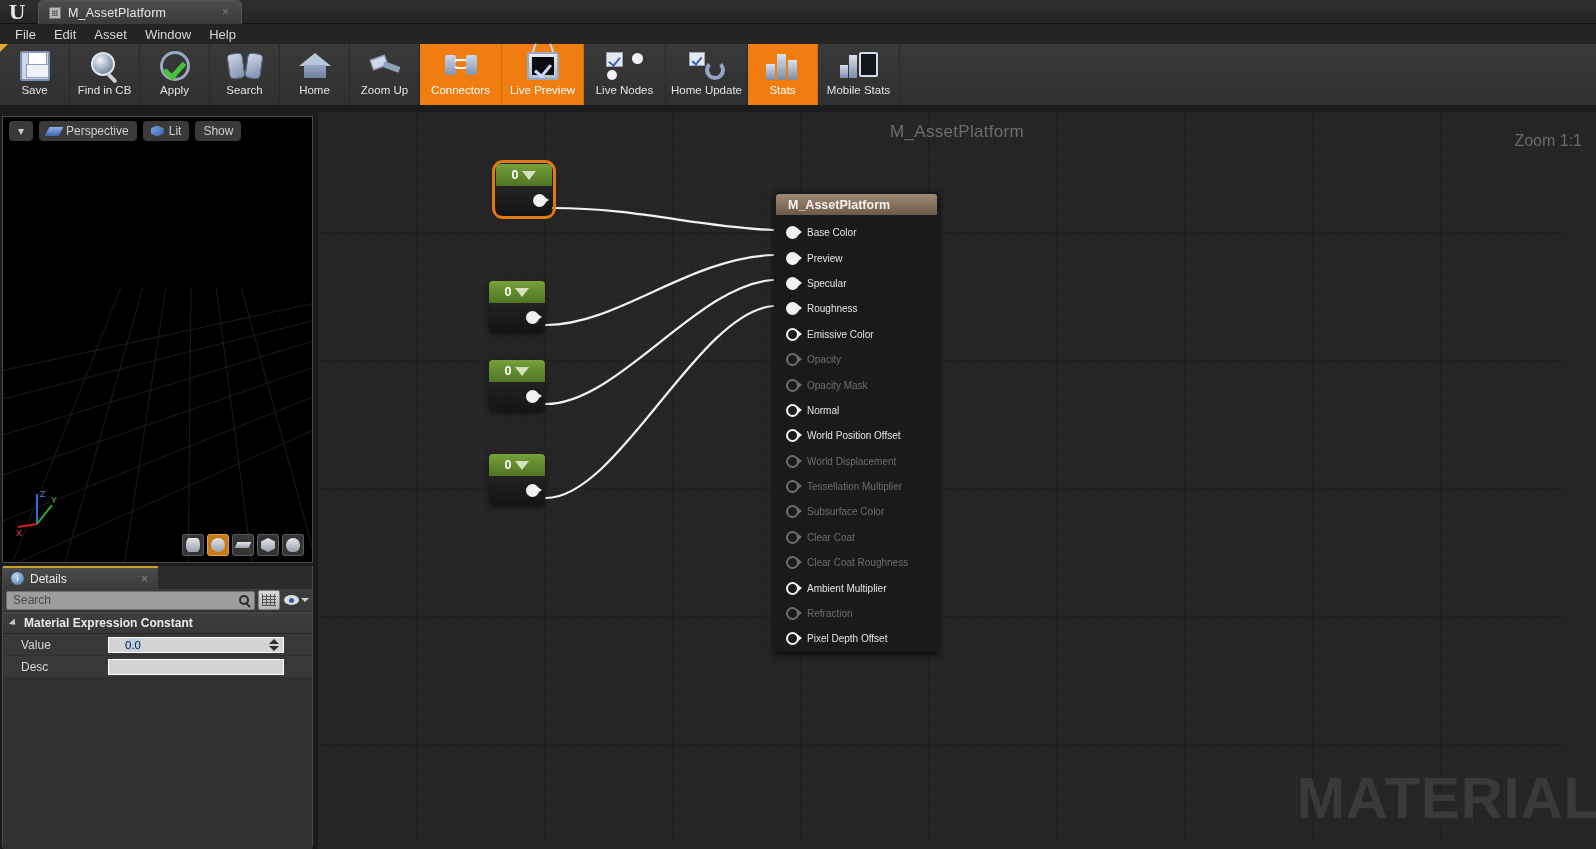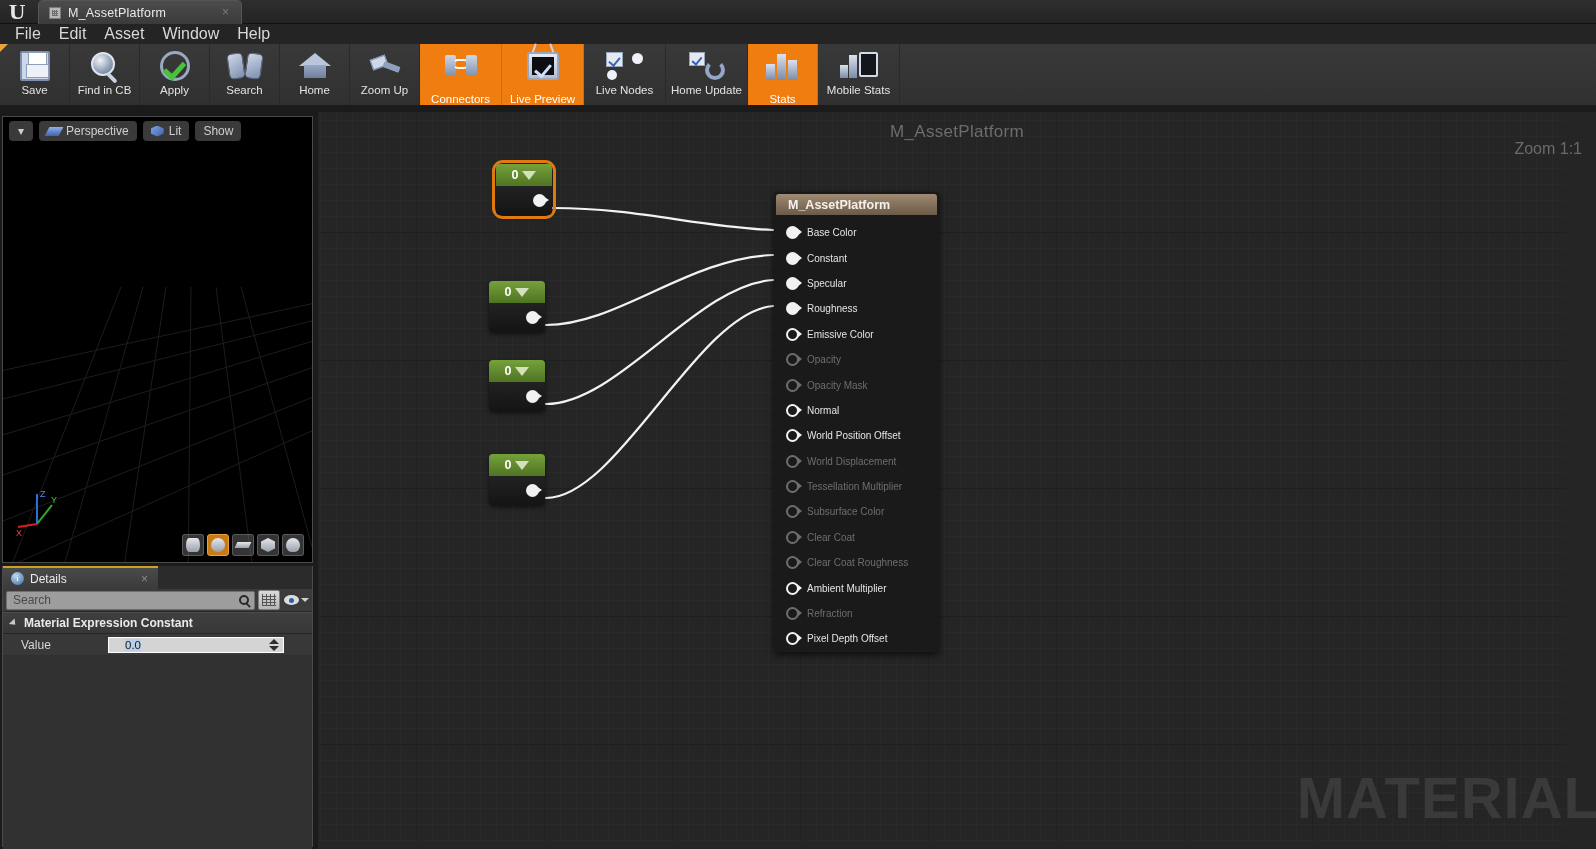--- a/index.html
+++ b/index.html
@@ -45,37 +45,37 @@
   .asset-tab .tabclose {
     position: absolute; right: 12px; top: 4px; font-size: 12px; color: #7c7c7c;
   }
 
   
   .menubar {
     position: absolute; left: 0; top: 24px; width: 1596px; height: 20px;
     background: #242424; display: flex; align-items: center; padding-left: 6px;
   }
   .menubar .mi {
-    font-size: 16px; color: #d8d8d8; padding: 2px 9px; cursor: default;
+    font-size: 13px; color: #d8d8d8; padding: 2px 9px; cursor: default;
   }
 
   
   .toolbar {
     position: absolute; left: 0; top: 44px; width: 1596px; height: 62px;
     background: linear-gradient(#393939, #303030);
     border-bottom: 1px solid #1b1b1b;
     display: flex; align-items: stretch;
   }
   .tbtn {
     width: 70px; position: relative; display: flex; flex-direction: column;
     align-items: center; justify-content: flex-start; padding-top: 5px;
     border-right: 1px solid #2a2a2a;
   }
   .tbtn.wide { width: 82px; }
-  .tbtn.on { background: #ef7d10; border-right: 1px solid #d06d0b; justify-content: space-between; }
+  .tbtn.on { background: #ef7d10; border-right: 1px solid #d06d0b; }
   .tbtn .ticon { width: 40px; height: 34px; position: relative; }
   .tbtn .tlabel {
     font-size: 11.5px; color: #e3e3e3; margin-top: 1px; white-space: nowrap;
   }
   .tbtn.on .tlabel { color: #fff; }
   .tb-corner {
     position:absolute; left:0; top:0; width:0;height:0;
     border-left:8px solid #e8a33d; border-bottom:8px solid transparent;
   }
 
@@ -266,21 +266,21 @@
   
   .graph {
     position: absolute; left: 318px; top: 112px; width: 1278px; height: 737px;
     background: #252525; overflow: hidden;
   }
   .graph-title {
     position:absolute; left:0; top:10px; width:100%; text-align:center;
     font-size:17px; color:#6d6d6d; letter-spacing:.3px; pointer-events:none;
   }
   .graph-zoom {
-    position:absolute; right:14px; top:28px; font-size:16px; color:#6a6a6a;text-align:center;
+    position:absolute; right:14px; top:20px; font-size:16px; color:#6a6a6a;text-align:center;
   }
   .graph-watermark {
     position:absolute; right:-4px; bottom:18px; font-size:58px; font-weight:bold;
     color:#3a3a3a; letter-spacing:1px; pointer-events:none;
   }
   .wires { position:absolute; left:0; top:0; width:1278px; height:737px; pointer-events:none; }
 
   
   .cnode {
     position:absolute; width:56px; height:51px; border-radius:5px;
@@ -560,20 +560,26 @@
         <div class="ctext">Material Expression Constant</div>
       </div>
       <div class="prop-row">
         <div class="pname">Value</div>
         <div class="pfield">
           <span class="pv">0.0</span>
           <span class="spin"></span>
         </div>
       </div>
 
+      <div class="prop-row plain">
+        <div class="pname">Desc</div>
+        <div class="pfield">
+          <span class="pv"></span>
+        </div>
+      </div>
 
       <div class="details-filler"></div>
     </div>
   </div>
 
   <div class="graph">
 
     <svg class="wires" style="z-index:0">
       <defs>
         <pattern id="minor" width="16" height="16" patternUnits="userSpaceOnUse">
@@ -646,21 +652,21 @@
         <span class="mtitle">M_AssetPlatform</span>
       </div>
       <div class="pins">
 
         <div class="pinrow">
           <span class="pin filled"></span>
           <span class="plabel">Base Color</span>
         </div>
         <div class="pinrow">
           <span class="pin filled"></span>
-          <span class="plabel">Constant</span>
+          <span class="plabel">Preview</span>
         </div>
         <div class="pinrow">
           <span class="pin filled"></span>
           <span class="plabel">Specular</span>
         </div>
         <div class="pinrow">
           <span class="pin filled"></span>
           <span class="plabel">Roughness</span>
         </div>
         <div class="pinrow">

